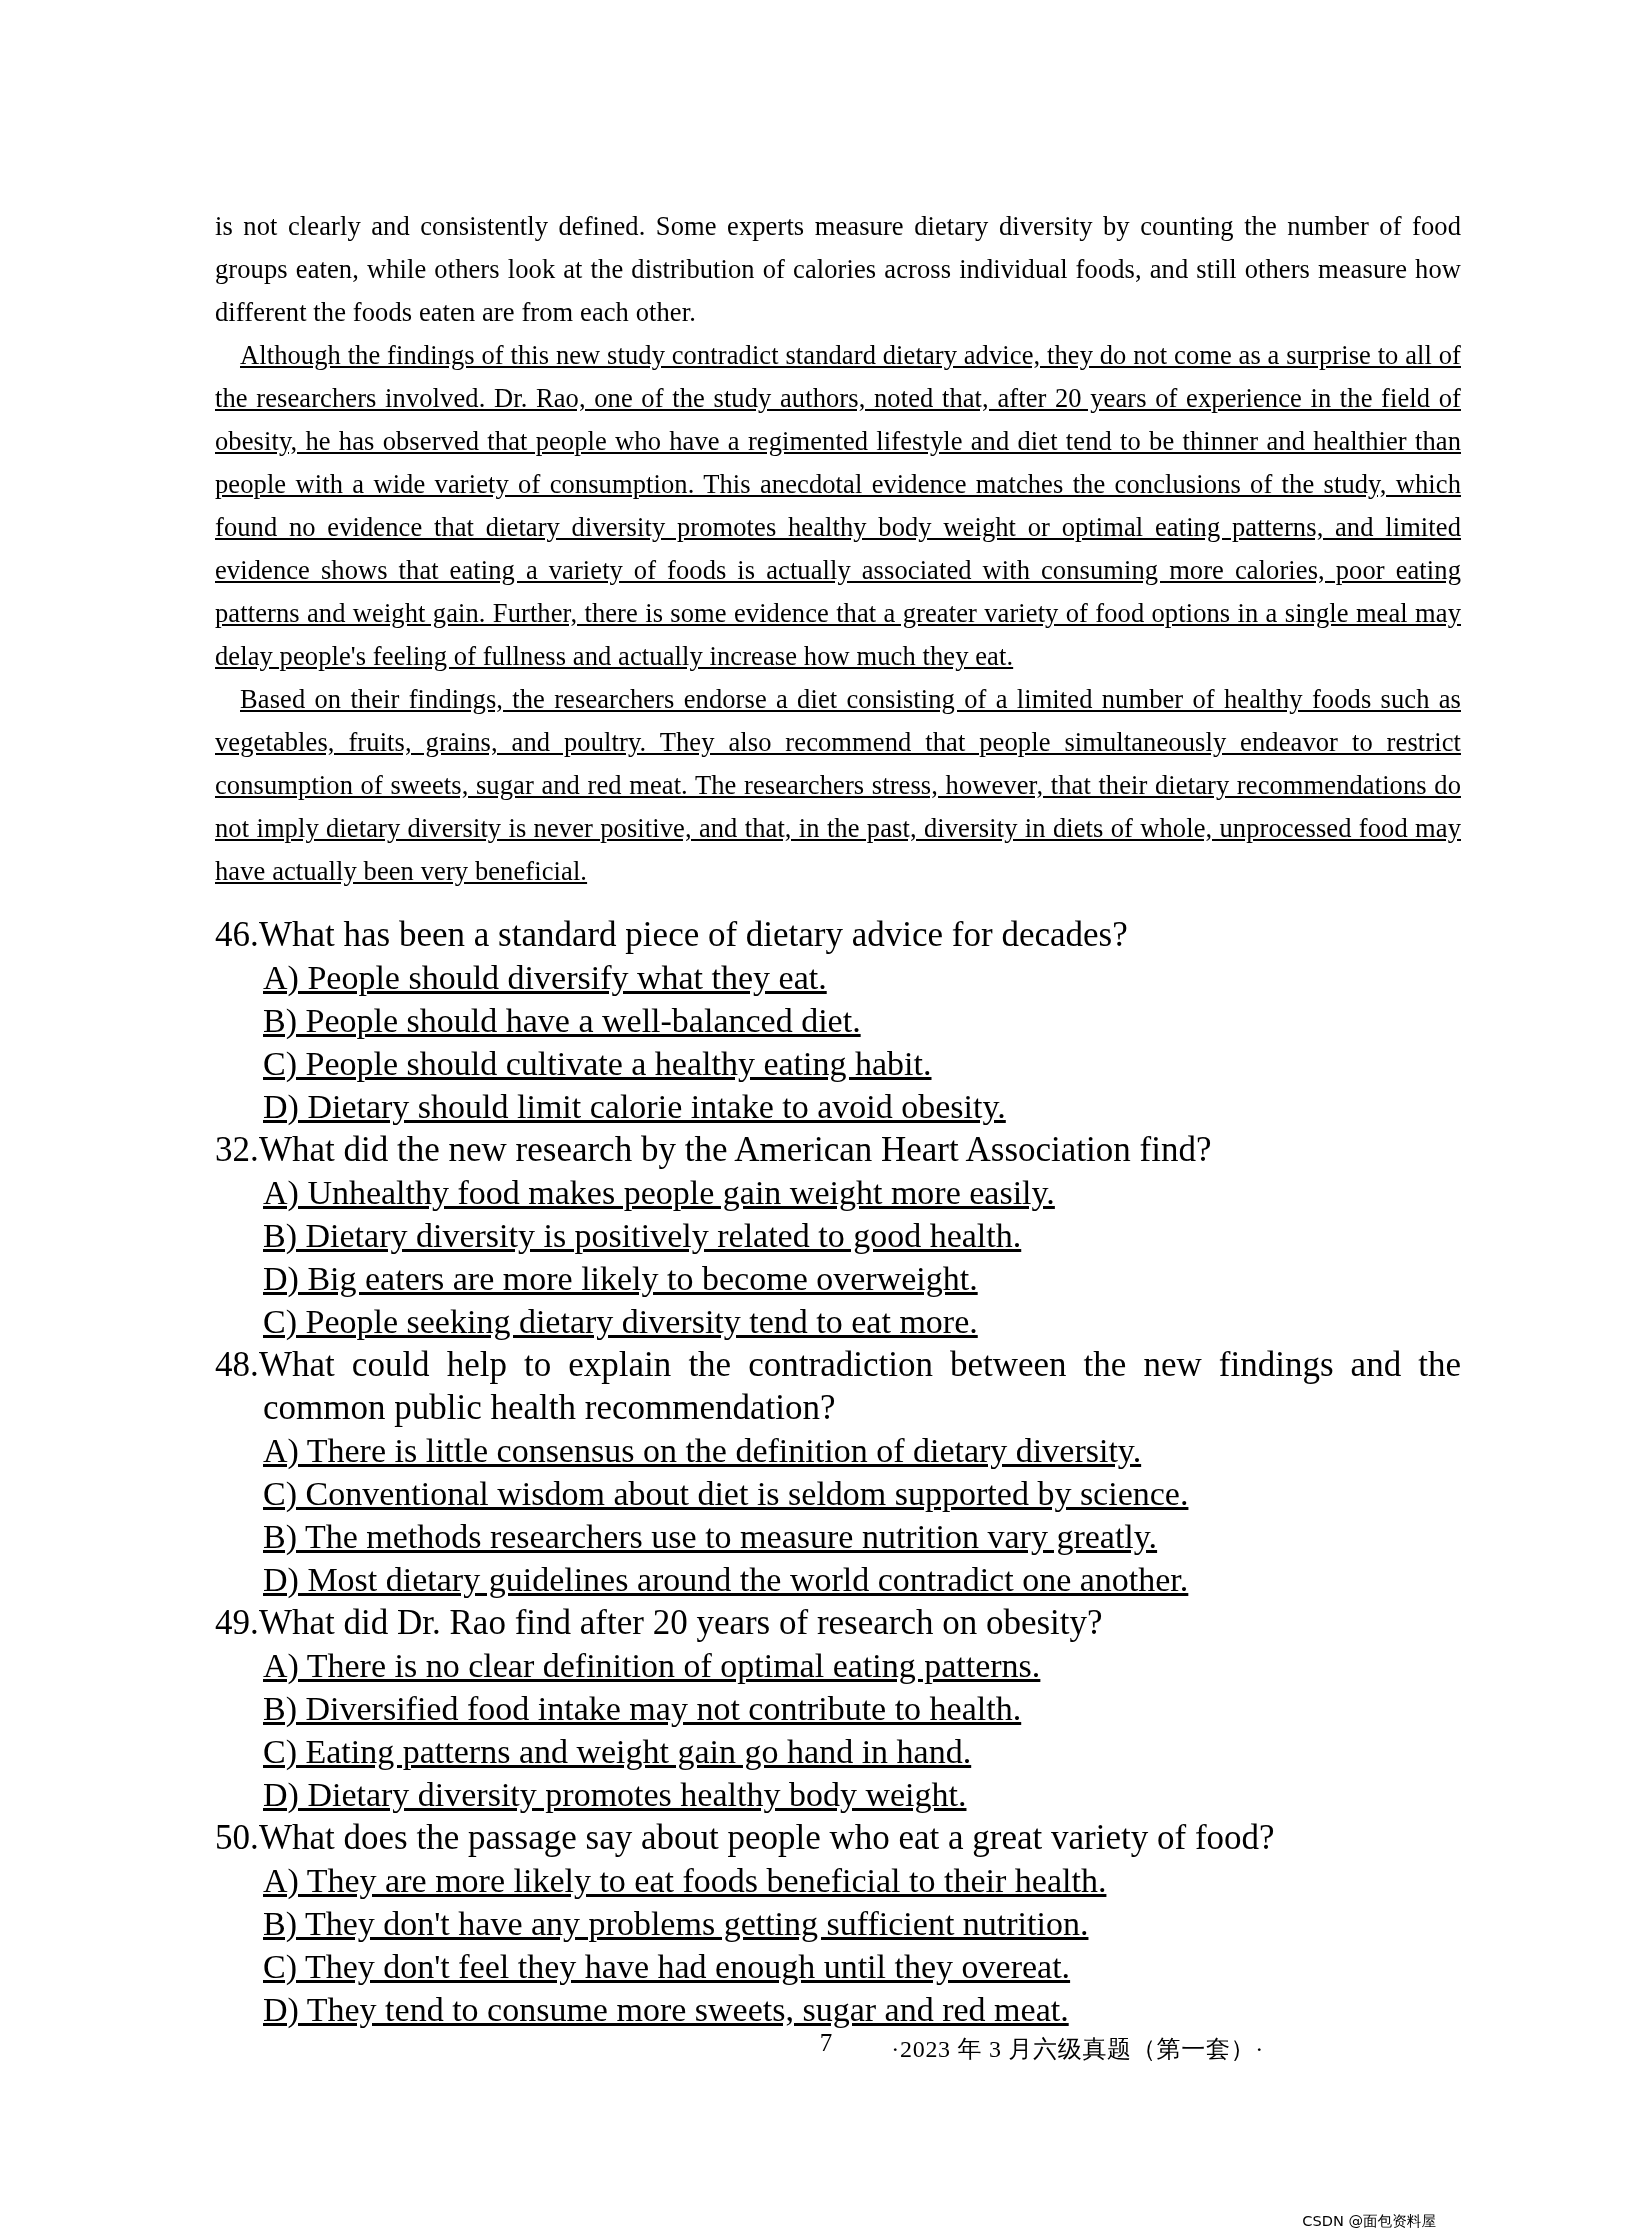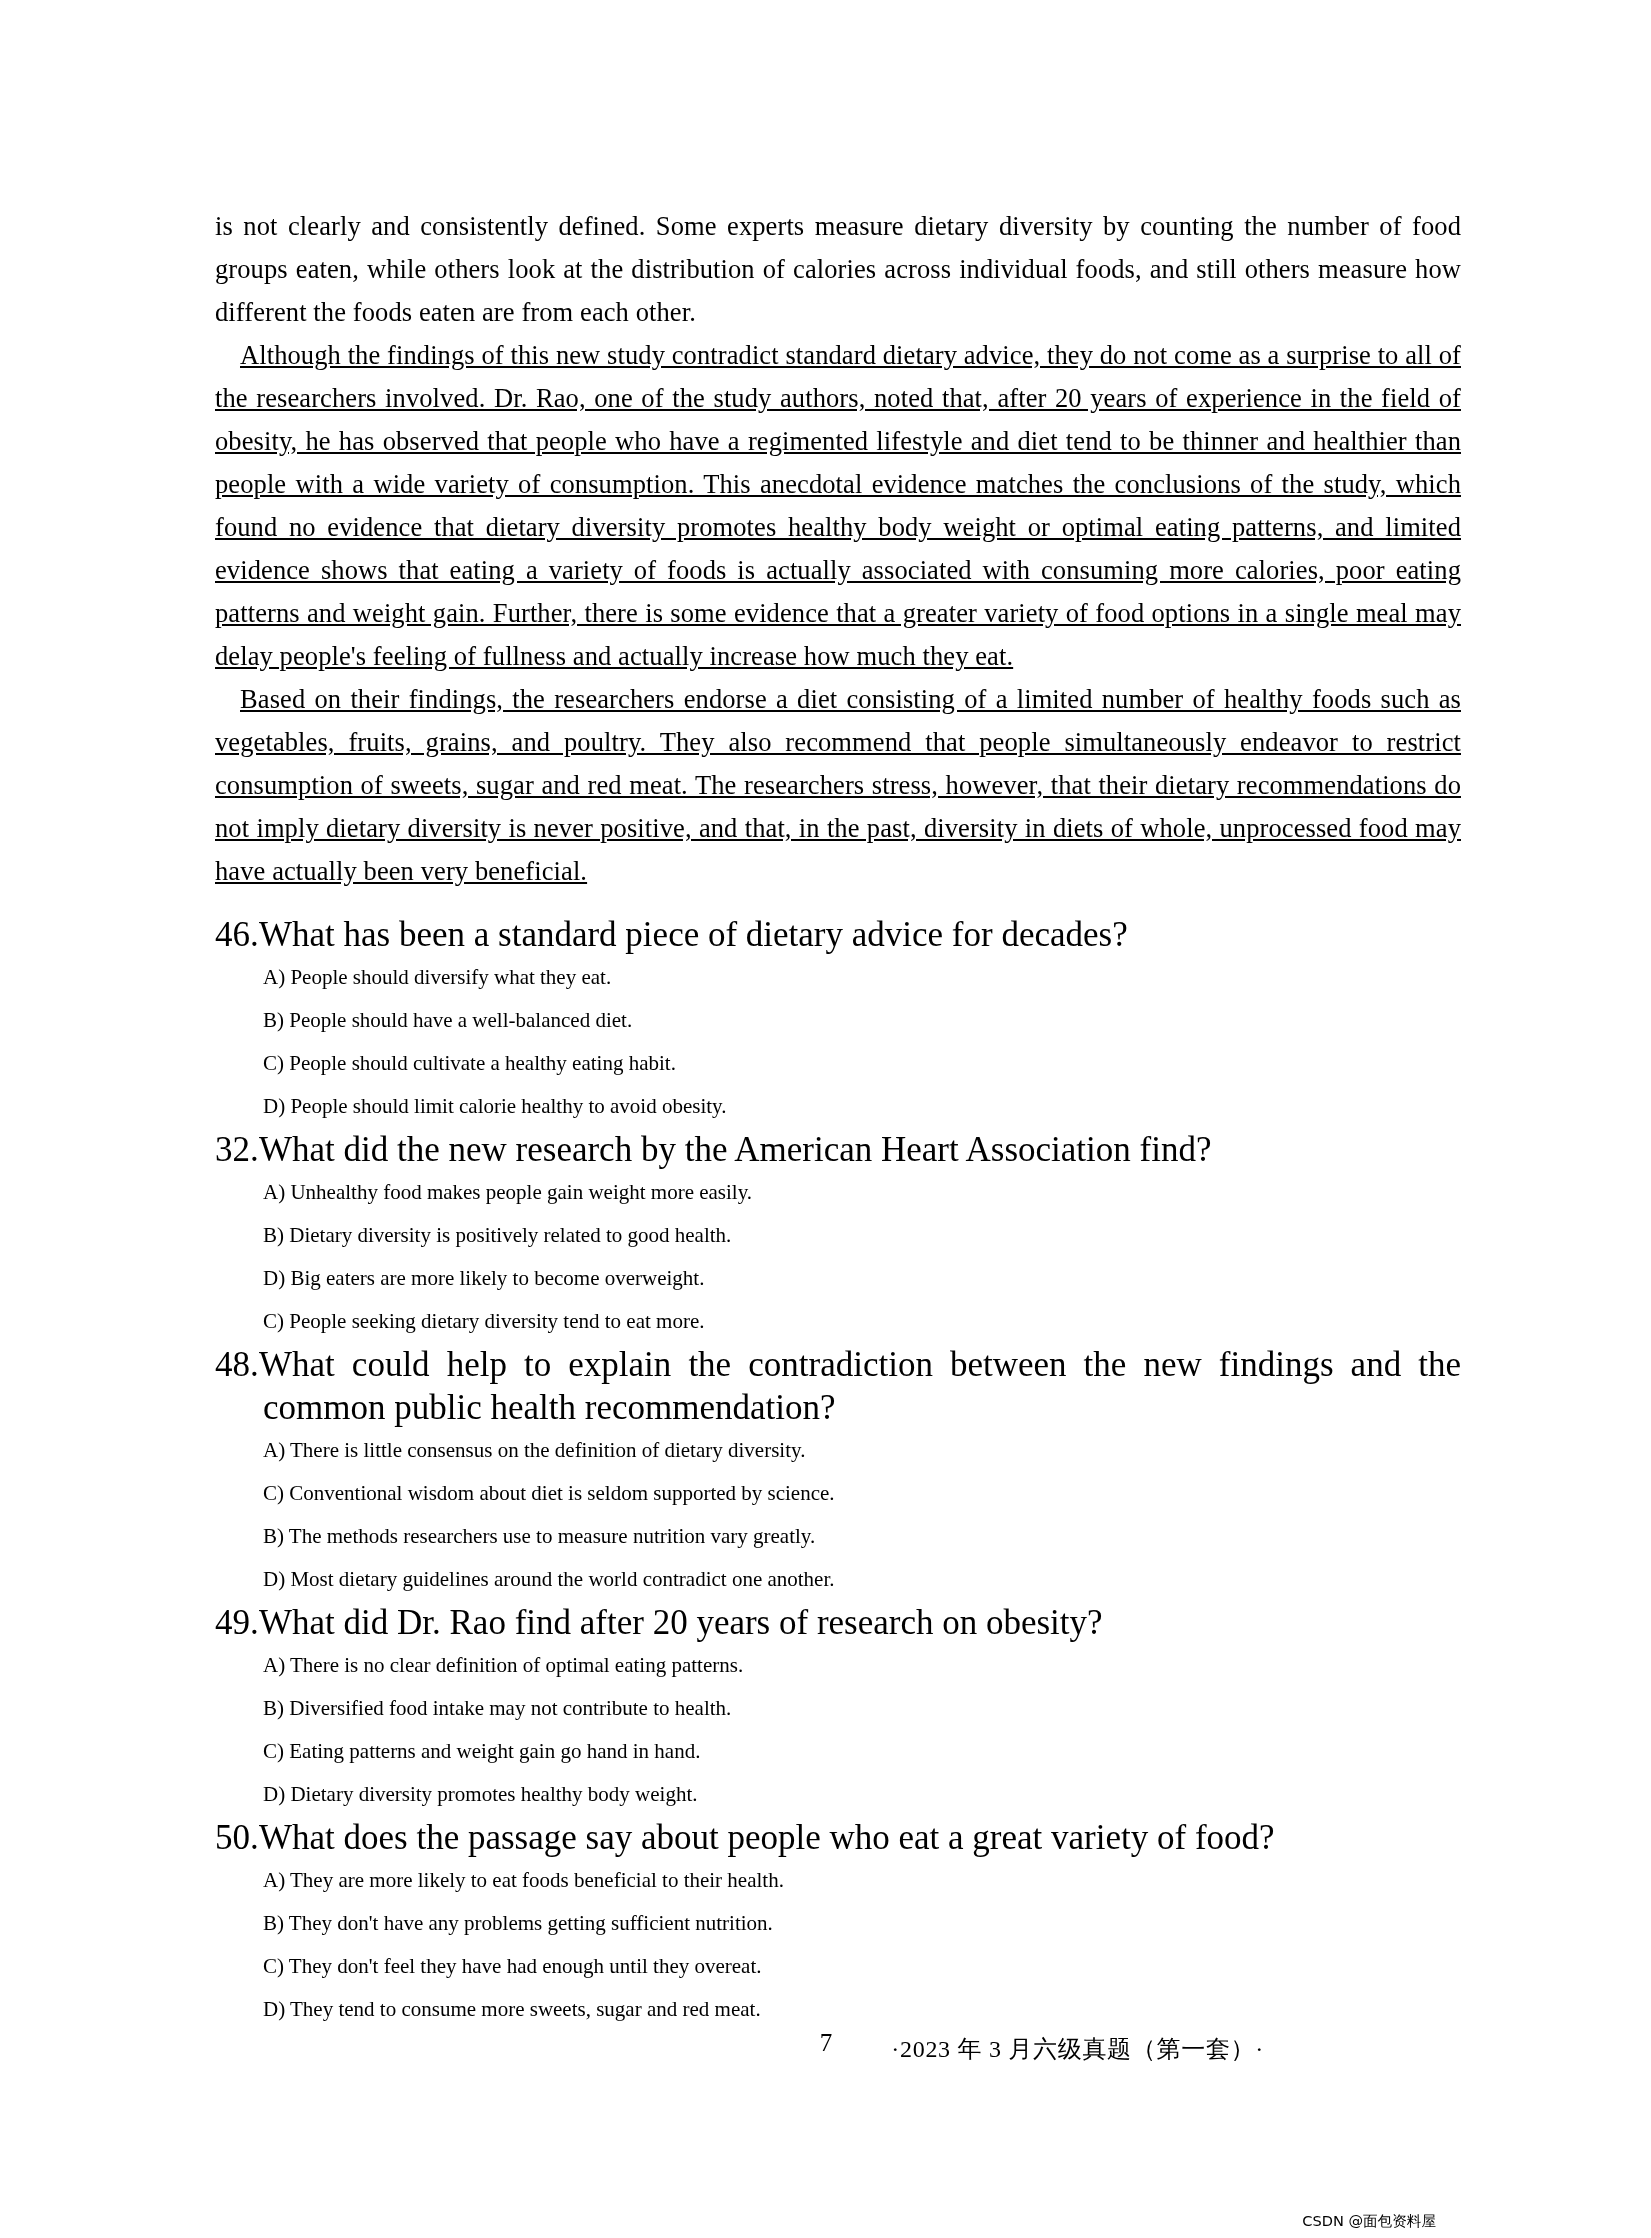--- a/index.html
+++ b/index.html
@@ -52,24 +52,25 @@
     text-justify: inter-word;
     padding-left: 48px;
     text-indent: -48px;
   }
   .q-stem .qnum {
     display: inline-block;
     width: 44px;
     text-indent: 0;
   }
   .q-opt {
-    font-size: 21px;
+    font-size: 34px;
     line-height: 43px;
     padding-left: 48px;
     white-space: nowrap;
+    text-decoration: underline;
   }
   .footer-page {
     position: absolute;
     left: 0;
     top: 2029px;
     width: 1652px;
     text-align: center;
     font-size: 25px;
     font-family: "Liberation Serif", serif;
   }
@@ -105,21 +106,21 @@
 
     <div class="questions">
 
       <div class="q-block">
         <div class="q-stem">
           <span class="qnum">46.</span><span>What has been a standard piece of dietary advice for decades?</span>
         </div>
         <div class="q-opt">A) People should diversify what they eat.</div>
         <div class="q-opt">B) People should have a well-balanced diet.</div>
         <div class="q-opt">C) People should cultivate a healthy eating habit.</div>
-        <div class="q-opt">D) People should limit calorie healthy to avoid obesity.</div>
+        <div class="q-opt">D) Dietary should limit calorie intake to avoid obesity.</div>
       </div>
 
       <div class="q-block">
         <div class="q-stem">
           <span class="qnum">32.</span><span>What did the new research by the American Heart Association find?</span>
         </div>
         <div class="q-opt">A) Unhealthy food makes people gain weight more easily.</div>
         <div class="q-opt">B) Dietary diversity is positively related to good health.</div>
         <div class="q-opt">D) Big eaters are more likely to become overweight.</div>
         <div class="q-opt">C) People seeking dietary diversity tend to eat more.</div>

